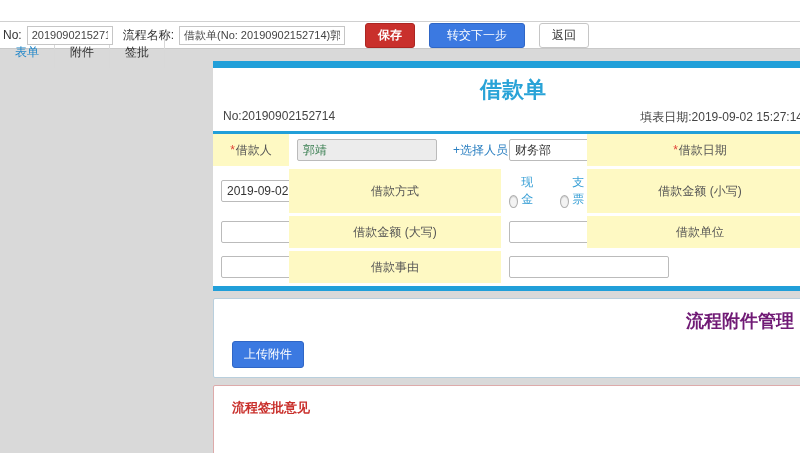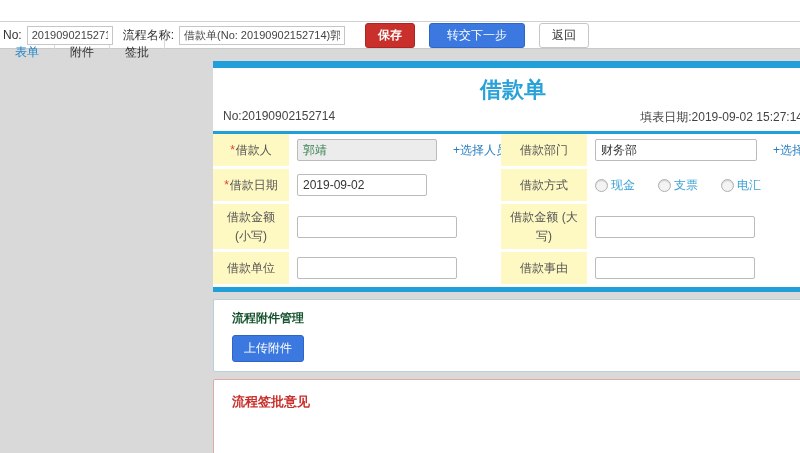--- a/index.html
+++ b/index.html
@@ -33,28 +33,28 @@
   .ftable{display:grid;grid-template-columns:76px 212px 86px 1fr;}
   .fl{background:#fef9c3;display:flex;align-items:center;justify-content:center;text-align:center;
     font-size:12px;color:#555;padding:4px 6px;border-bottom:3px solid #fff;line-height:1.55;}
   .fv{display:flex;align-items:center;gap:16px;padding:5px 8px;font-size:12px;border-bottom:3px solid #fff;}
   .req{color:#e04338;margin-right:1px;}
   input.f{border:1px solid #bbb;height:20px;border-radius:2px;font-size:12px;padding:0 5px;
     font-family:inherit;color:#333;background:#fff;}
   input.dis{background:#ececec;color:#3c8054;}
   .w128{width:128px}.w150{width:150px}.w118{width:118px}.w148{width:148px}
   .link{color:#2a7fc1;font-size:12px;text-decoration:none;cursor:pointer;white-space:nowrap;}
-  .ropt{display:flex;align-items:center;margin-right:7px;cursor:pointer;}
+  .ropt{display:flex;align-items:flex-end;margin-right:7px;cursor:pointer;}
   .radio{width:11px;height:11px;border:1px solid #b0b0b0;border-radius:50%;background:#f3f3f3;
     display:inline-block;box-shadow:inset 0 1px 1px rgba(0,0,0,.15);}
   .rlab{color:#3aa0d6;font-size:12px;margin-left:3px;}
   .bluebar-bottom{height:5px;background:#219fd9;}
   
   .att-card{margin-top:7px;border:1px solid #b9cfdd;padding:10px 18px 9px;border-radius:2px;}
-  .sec-title-blue{color:#14532d;font-weight:bold;font-size:12px;}
+  .sec-title-blue{color:#701a75;font-weight:bold;font-size:18px;text-align:right;}
   .notice{margin-top:9px;background:#fdf9e8;border:1px solid #ece2c0;color:#7a6a45;
     font-size:12px;padding:6px 12px;}
   .btn-upload{margin-top:8px;background:#3b79e1;border:1px solid #2f66c6;color:#fff;
     font-size:12px;padding:4px 11px;border-radius:3px;font-weight:normal;cursor:pointer;
     font-family:inherit;}
   
   .app-card{margin-top:7px;border:1px solid #ddaaaa;padding:13px 18px;border-radius:2px;height:140px;}
   .sec-title-red{color:#c9302c;font-weight:bold;font-size:13px;}
 </style>
 </head>
@@ -88,23 +88,20 @@
     <div class="blue-line"></div>
 
     <div class="ftable">
 
       <div class="fl">
         <span><span class="req">*</span><span>借款人</span></span>
       </div>
       <div class="fv">
         <input class="f dis w128" value="郭靖" style="">
         <a class="link">+选择人员</a>
-      </div>
-      <div class="fl">
-        <span>借款部门</span>
       </div>
       <div class="fv">
         <input class="f w150" value="财务部" style="">
         <a class="link">+选择部门</a>
       </div>
 
       <div class="fl">
         <span><span class="req">*</span><span>借款日期</span></span>
       </div>
       <div class="fv">

